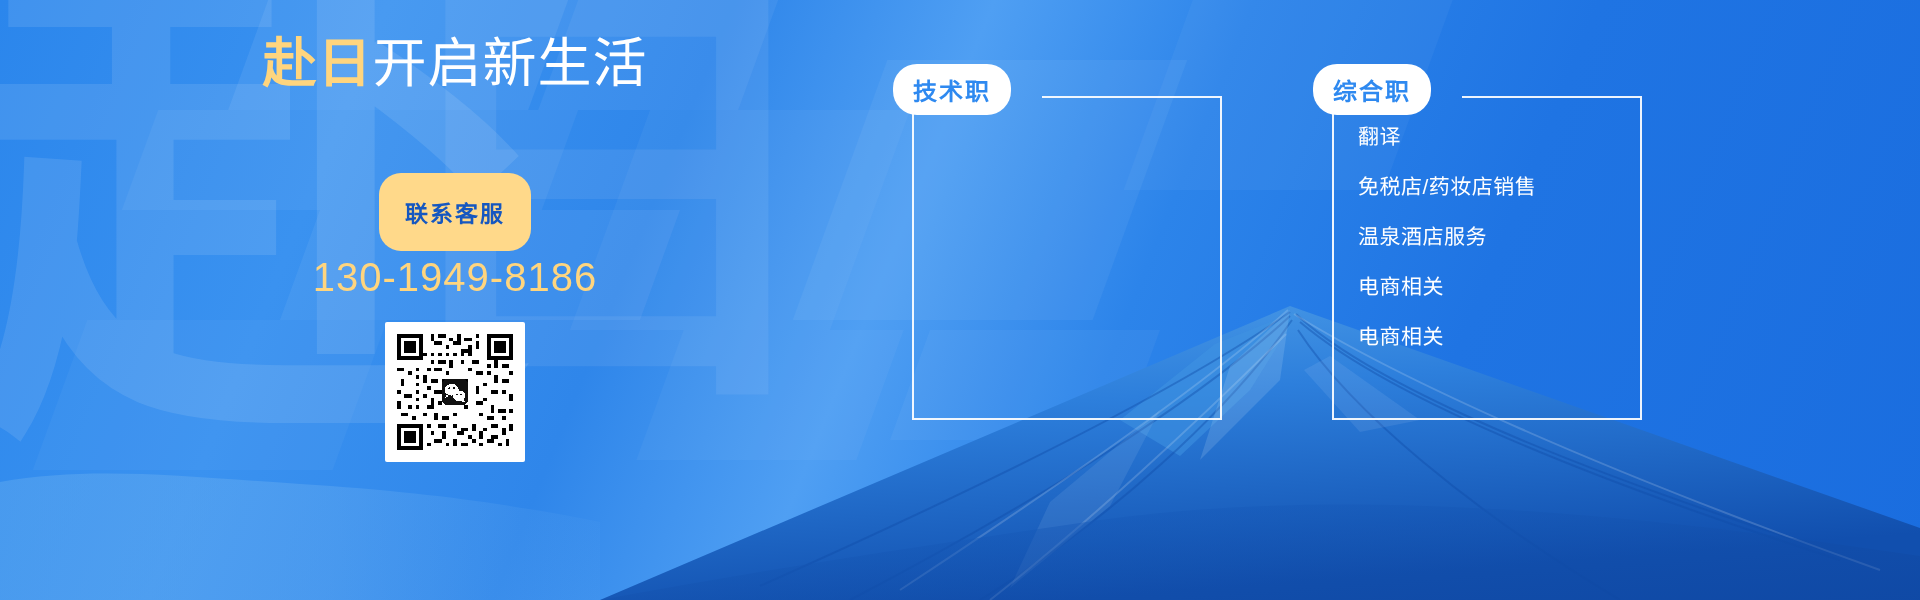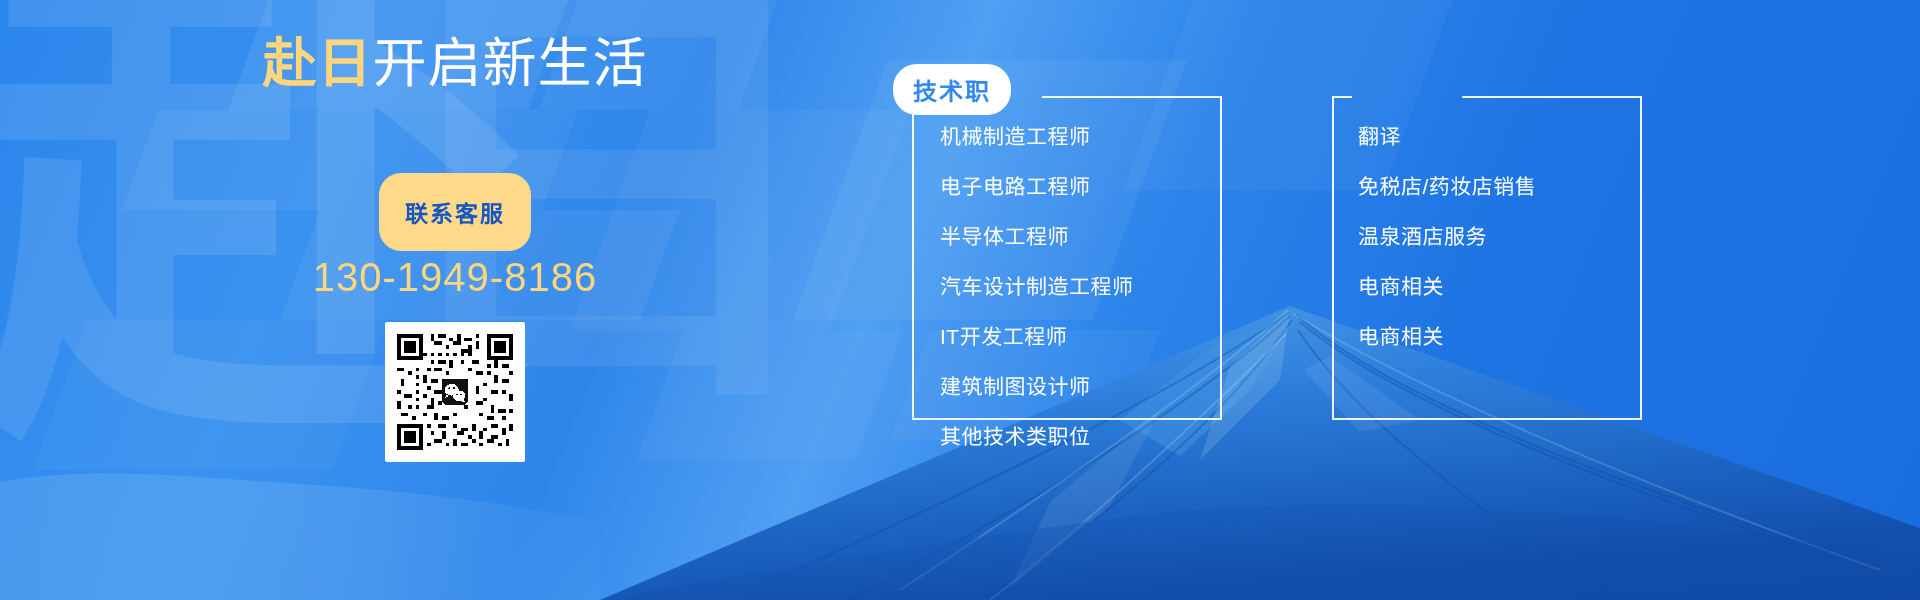--- a/index.html
+++ b/index.html
@@ -364,31 +364,23 @@
             <circle cx="16.2" cy="15.5" r="0.26"></circle>
           <circle cx="17.1" cy="17.2" r="0.22"></circle>
             <circle cx="18.1" cy="17.2" r="0.22"></circle>
         </g>
       </svg>
     </div>
   </div>
 
   <div class="job-box" id="box-tech"></div>
   <div class="cat-pill" id="pill-tech">技术职</div>
-  <ul class="job-list" id="list-tech">
-    <li>机械制造工程师</li>
-    <li>电子电路工程师</li>
-    <li>半导体工程师</li>
-    <li>汽车设计制造工程师</li>
-    <li>IT开发工程师</li>
-    <li>建筑制图设计师</li>
-    <li>其他技术类职位</li>
-  </ul>
 
   <div class="job-box" id="box-gen"></div>
+  <div class="cat-pill" id="pill-gen">综合职</div>
   <ul class="job-list" id="list-gen">
     <li>翻译</li>
     <li>免税店/药妆店销售</li>
     <li>温泉酒店服务</li>
     <li>电商相关</li>
     <li>电商相关</li>
   </ul>
 
 </div>
 

